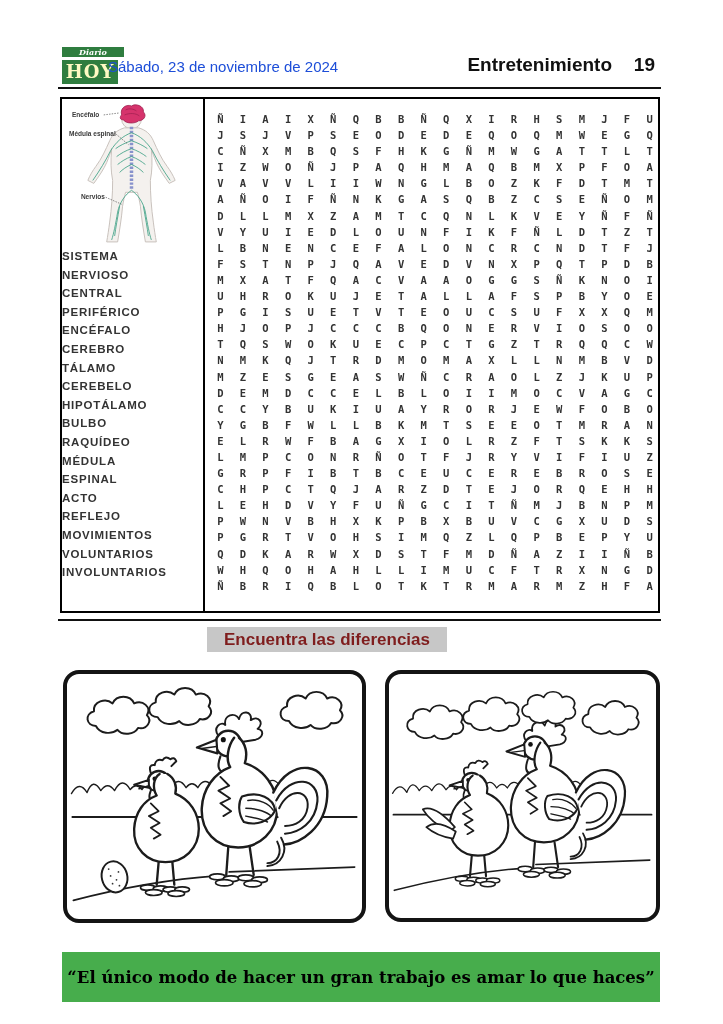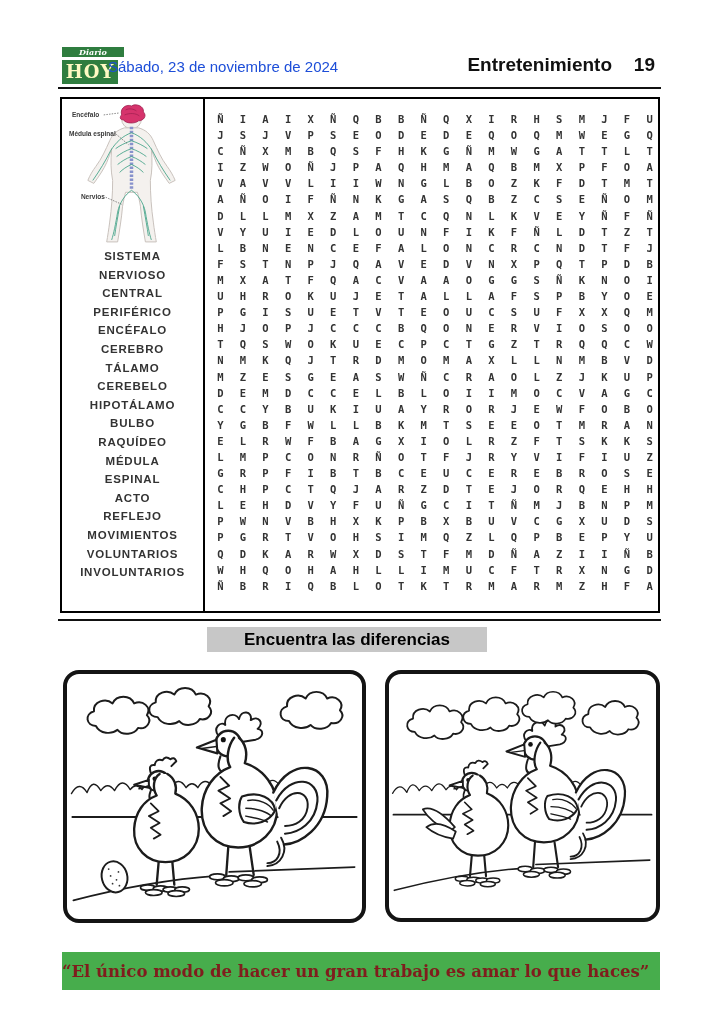--- a/index.html
+++ b/index.html
@@ -20,44 +20,44 @@
   .rule{position:absolute;left:58px;width:603px;height:2px;background:#111;}
   .rule.r1{top:87px;}
   .rule.r2{top:619px;}
 
   
   .puzzle-panel{position:absolute;left:60px;top:97px;width:600px;height:516px;
                 border:2px solid #000;box-sizing:border-box;background:#fff;}
   .left-col{position:absolute;left:0;top:0;bottom:0;width:141px;border-right:2px solid #000;}
   .figure-wrap{position:absolute;left:6px;top:4px;width:129px;height:146px;}
   .fig-label{font-family:"Liberation Sans",sans-serif;font-weight:bold;font-size:6.6px;fill:#3a3a3a;}
-  .word-list{position:absolute;left:0;top:148px;width:100%;text-align:center;}
+  .word-list{position:absolute;left:0;top:148px;width:100%;text-align:left;}
   .word-item{height:18.6px;line-height:18.6px;font-weight:bold;font-size:11.5px;
              letter-spacing:0.8px;color:#333;}
   .grid-area{position:absolute;left:147px;top:12px;}
   .grid-row{display:flex;height:16.1px;}
   .grid-cell{width:22.6px;text-align:center;font-family:"DejaVu Sans Mono",monospace;
              font-weight:bold;font-size:10.5px;line-height:16.1px;color:#333;}
 
   
-  .diff-title{position:absolute;left:207px;top:627px;width:280px;height:25px;
-              background:var(--title-bg,#c7c7c7);color:#000000;font-size:17px;font-weight:bold;
+  .diff-title{position:absolute;left:207px;top:627px;width:240px;height:25px;
+              background:var(--title-bg,#c7c7c7);color:#7f1d1d;font-size:17px;font-weight:bold;
               text-align:center;line-height:25px;}
   .scene-box{position:absolute;top:670px;border:4px solid #141414;border-radius:16px;
              background:#fff;box-sizing:border-box;overflow:hidden;}
   .scene-box.left{left:63px;width:303px;height:253px;}
   .scene-box.right{left:385px;width:275px;height:252px;}
   .scene-box svg{display:block;width:100%;height:100%;}
   .ln{stroke:#1c1c1c;fill:none;stroke-linecap:round;stroke-linejoin:round;}
   .fw{stroke:#1c1c1c;fill:#fff;stroke-linecap:round;stroke-linejoin:round;}
 
   
-  .quote-banner{position:absolute;left:62px;top:952px;width:598px;height:38px;
-                background:var(--banner-green,#47ad4c);color:#7f1d1d;display:flex;
-                align-items:center;justify-content:flex-start;
+  .quote-banner{position:absolute;left:62px;top:952px;width:598px;height:50px;
+                background:var(--banner-green,#47ad4c);color:#000000;display:flex;
+                align-items:center;justify-content:center;
                 font-family:"DejaVu Serif",serif;font-weight:bold;font-size:16.5px;}
 </style>
 </head>
 <body>
 
 <div class="page">
 
   <div class="logo">
     <span class="logo-tab">Diario</span>
     <div class="logo-box">HOY</div>

